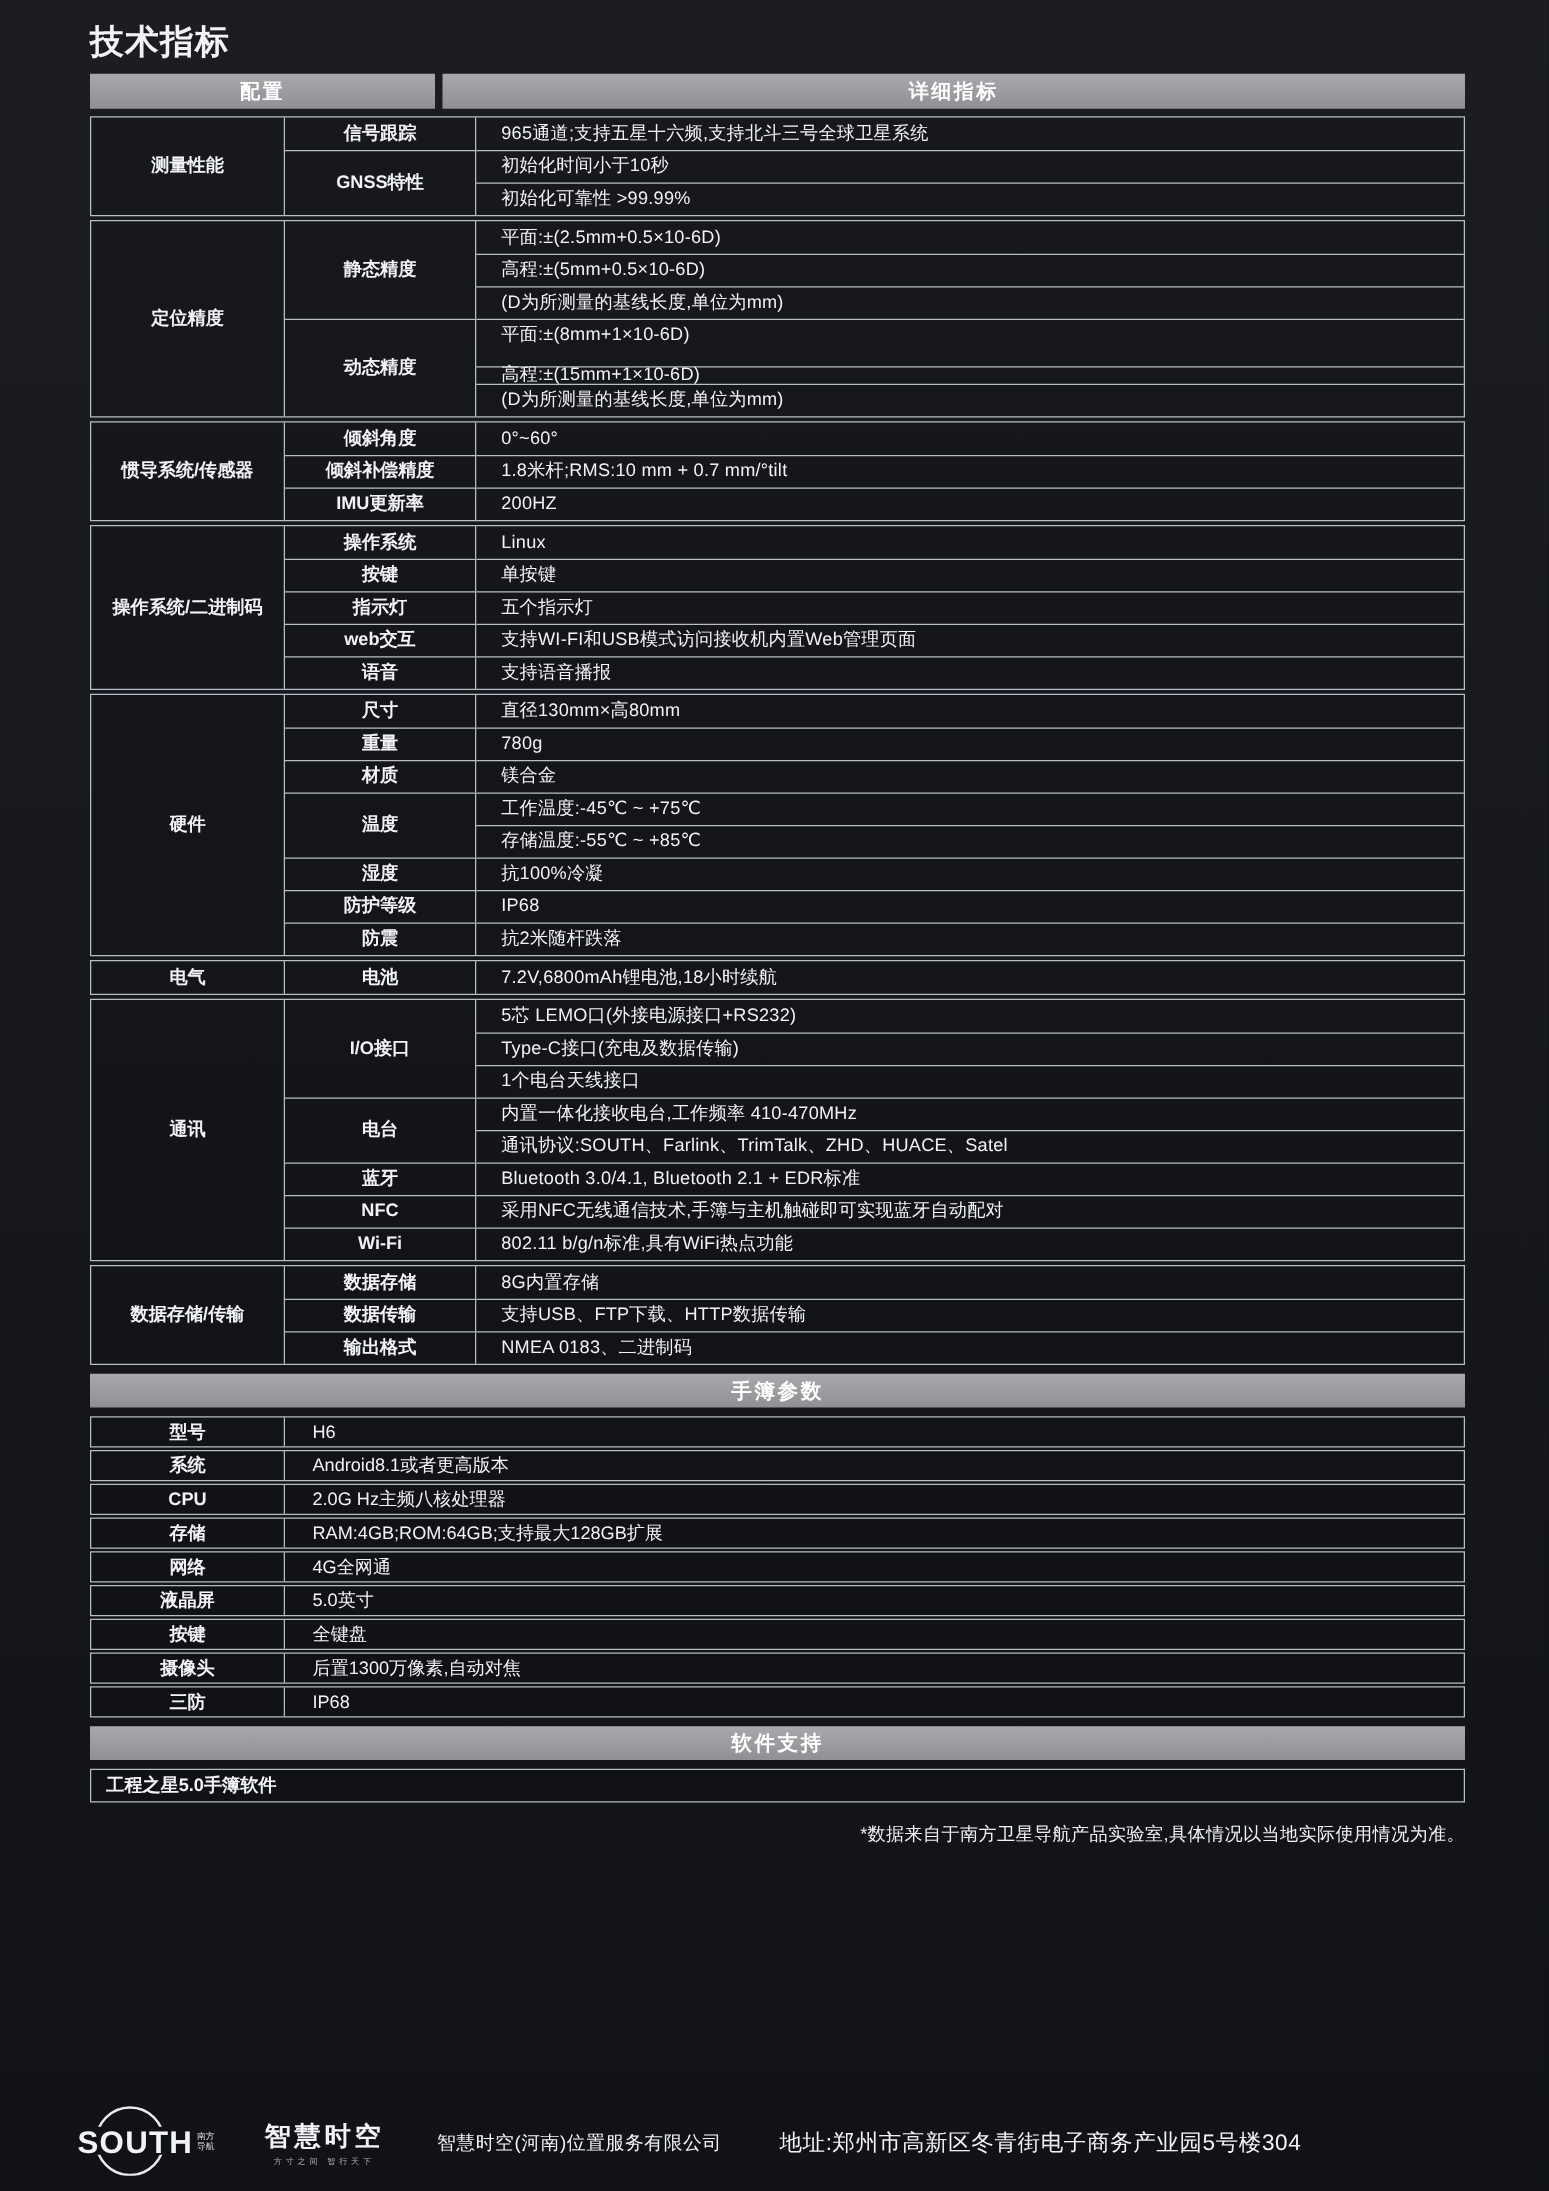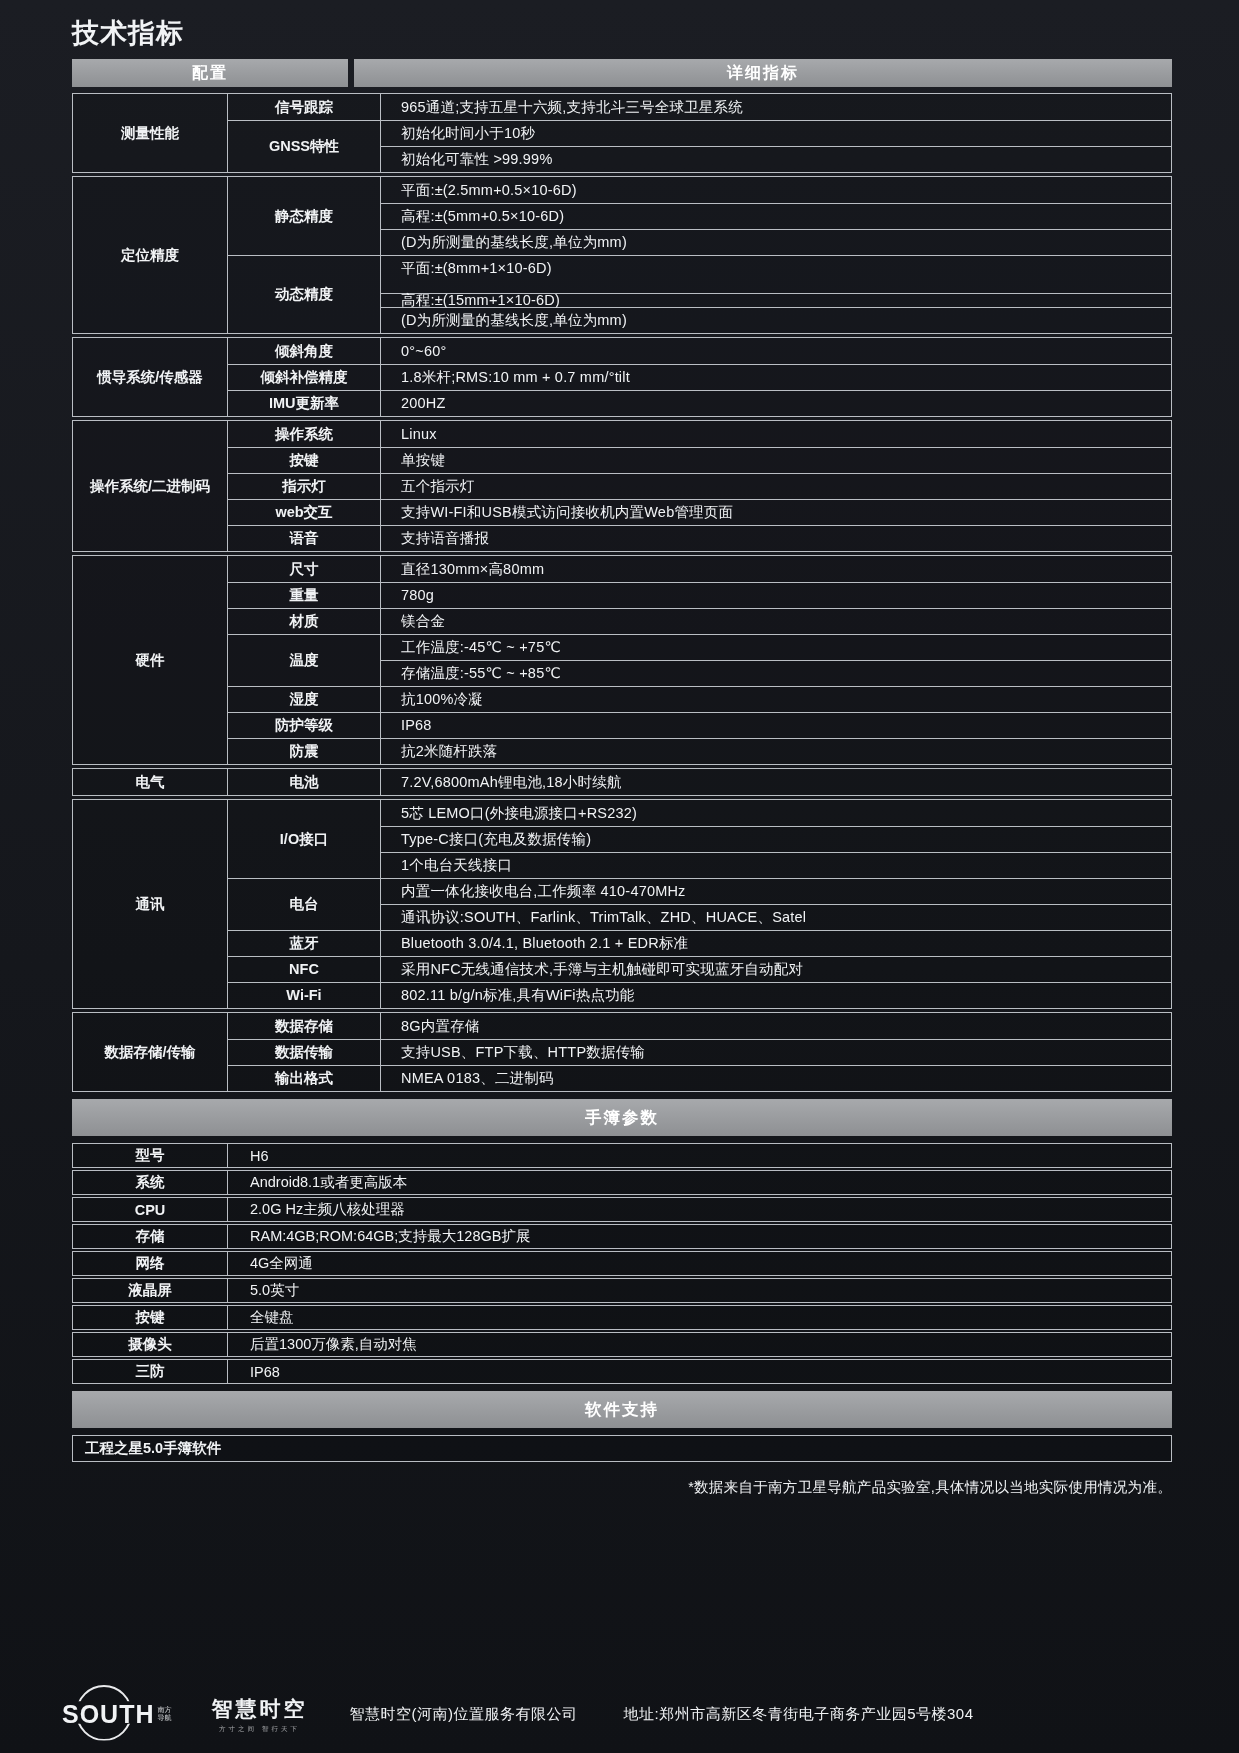--- a/index.html
+++ b/index.html
@@ -35,21 +35,21 @@
     display:flex;align-items:center;justify-content:center;
     font-size:14.5px;font-weight:700;border-top:1px solid var(--bc);
     line-height:1.15;text-align:center;padding:0 4px;
   }
   .cell.first{border-top:none;}
   .cat{grid-column:1;border-right:1px solid var(--bc);}
   .sub{grid-column:2;border-right:1px solid var(--bc);}
   .val{grid-column:3;justify-content:flex-start;text-align:left;padding-left:20px;font-weight:400;letter-spacing:.2px;}
   
   .section-bar{
-    height:37px;margin-top:7px;margin-bottom:7px;
+    height:27px;margin-top:7px;margin-bottom:7px;
     background:linear-gradient(180deg,var(--bar1),var(--bar2));
     color:#fff;font-size:16.5px;font-weight:700;letter-spacing:2px;
     display:flex;align-items:center;justify-content:center;
   }
   
   .crow{
     display:grid;grid-template-columns:155px 1fr;height:25px;
     border:1px solid var(--bc);margin-bottom:2px;background:rgba(0,0,0,.12);
   }
   .crow .lbl{display:flex;align-items:center;justify-content:center;font-size:14.5px;font-weight:700;border-right:1px solid var(--bc);}
@@ -71,21 +71,21 @@
   .south-circle{
     position:absolute;left:14px;top:-15px;width:56px;height:56px;
     border:2px solid #e9eaec;border-radius:50%;z-index:1;
     clip-path:polygon(0 0,100% 0,100% 30%,0 30%,0 70%,100% 70%,100% 100%,0 100%);
   }
   .south-sub{font-size:7px;line-height:8px;margin-left:3px;opacity:.9;white-space:pre-line;z-index:2;}
   .brand-wrap{margin-left:40px;text-align:center;}
   .brand{font-size:21px;font-weight:700;letter-spacing:3px;}
   .brand-tag{font-size:6.5px;letter-spacing:3px;opacity:.65;margin-top:2px;}
   .company{margin-left:42px;font-size:15px;font-weight:400;letter-spacing:.5px;}
-  .address{margin-left:46px;font-size:15px;font-weight:400;letter-spacing:.5px;}
+  .address{margin-left:46px;font-size:18px;font-weight:400;letter-spacing:.5px;}
 </style>
 </head>
 <body>
 
 <div class="page">
   <h1 class="title">技术指标</h1>
 
   <div class="hdr-row">
     <div class="hdr-bar left">配置</div>
     <div class="hdr-bar right">详细指标</div>

